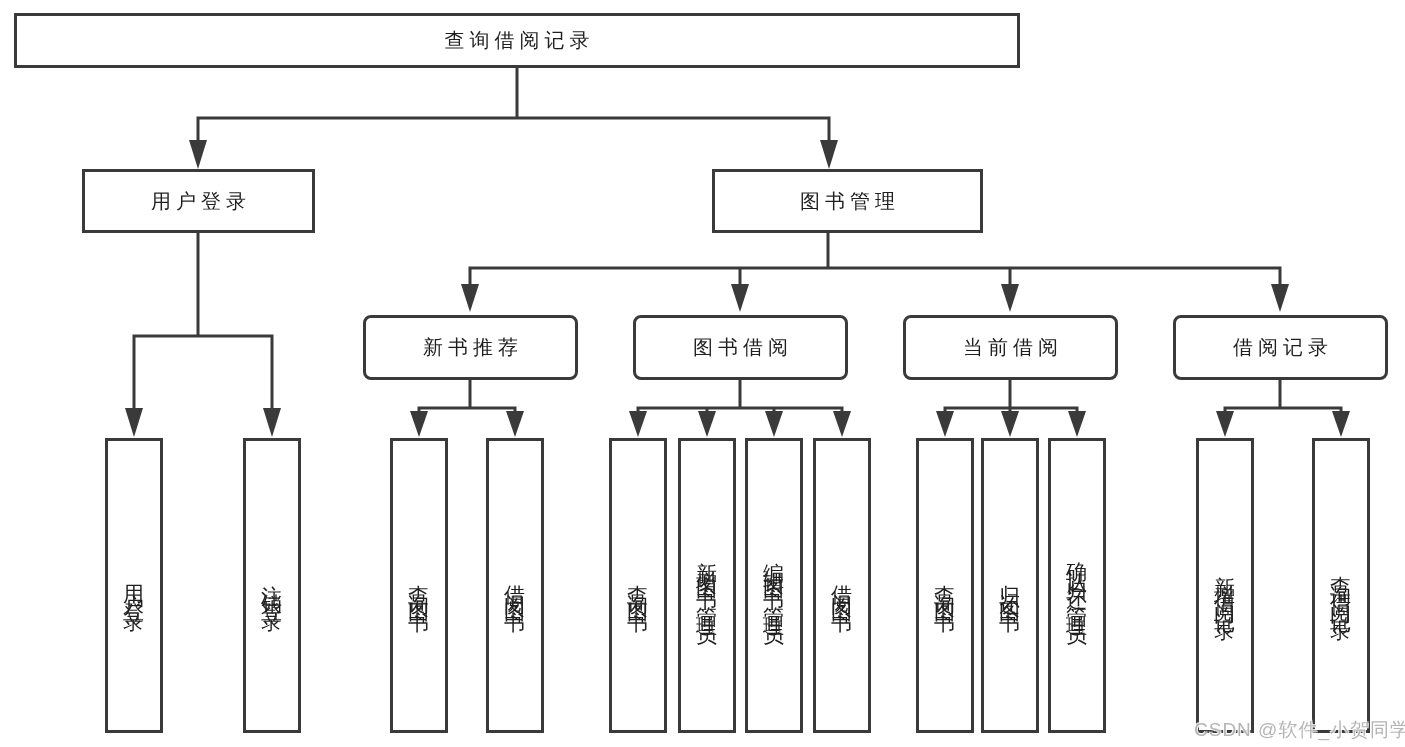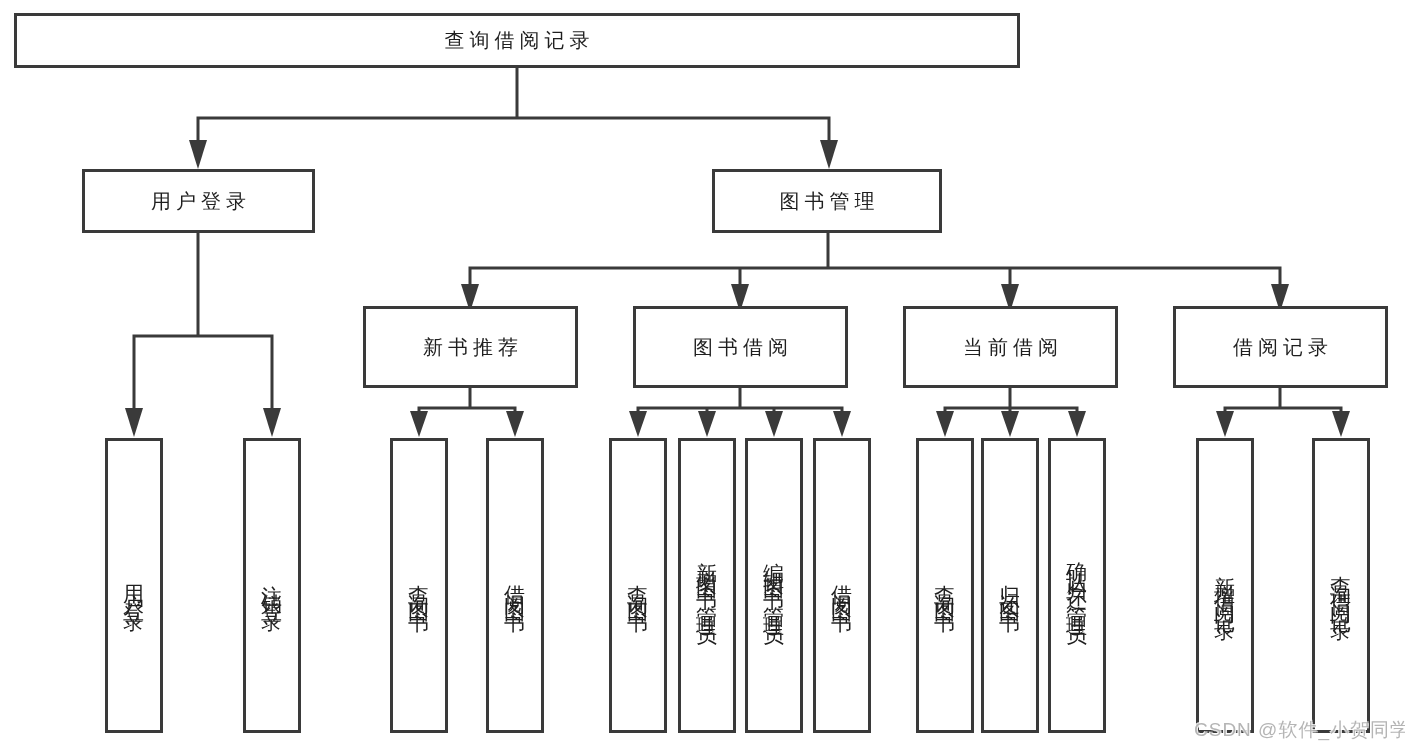--- a/index.html
+++ b/index.html
@@ -14,23 +14,23 @@
   }
   .node.h span{font-size:20px;letter-spacing:5px;white-space:nowrap;text-indent:5px;}
   .node.v span{
     writing-mode:vertical-rl;text-orientation:mixed;
     font-size:21px;letter-spacing:9px;line-height:1;white-space:nowrap;
   }
   
   .n-root{left:14px;top:13px;width:1006px;height:55px;}
   
   .n-login{left:82px;top:169px;width:233px;height:64px;}
-  .n-mgmt{left:712px;top:169px;width:230px;height:64px;text-align:right;}
+  .n-mgmt{left:712px;top:169px;width:271px;height:64px;text-align:right;}
   
-  .lvl3{top:306px;width:215px;height:82px;}
+  .lvl3{top:315px;width:215px;height:65px;border-radius:8px;}
   .n-rec{left:363px;} .n-borrow{left:633px;} .n-cur{left:903px;} .n-hist{left:1173px;}
   
   .leaf{top:438px;width:58px;height:295px;border-width:3px;}
   .g1c1{left:105px;} .g1c2{left:243px;}
   .g2c1{left:390px;} .g2c2{left:486px;}
   .g3c1{left:609px;} .g3c2{left:678px;} .g3c3{left:745px;} .g3c4{left:813px;}
   .g4c1{left:916px;} .g4c2{left:981px;} .g4c3{left:1048px;}
   .g5c1{left:1196px;} .g5c2{left:1312px;}
   .watermark{
     position:absolute;left:1183px;top:717px;font-size:19px;letter-spacing:1px;

